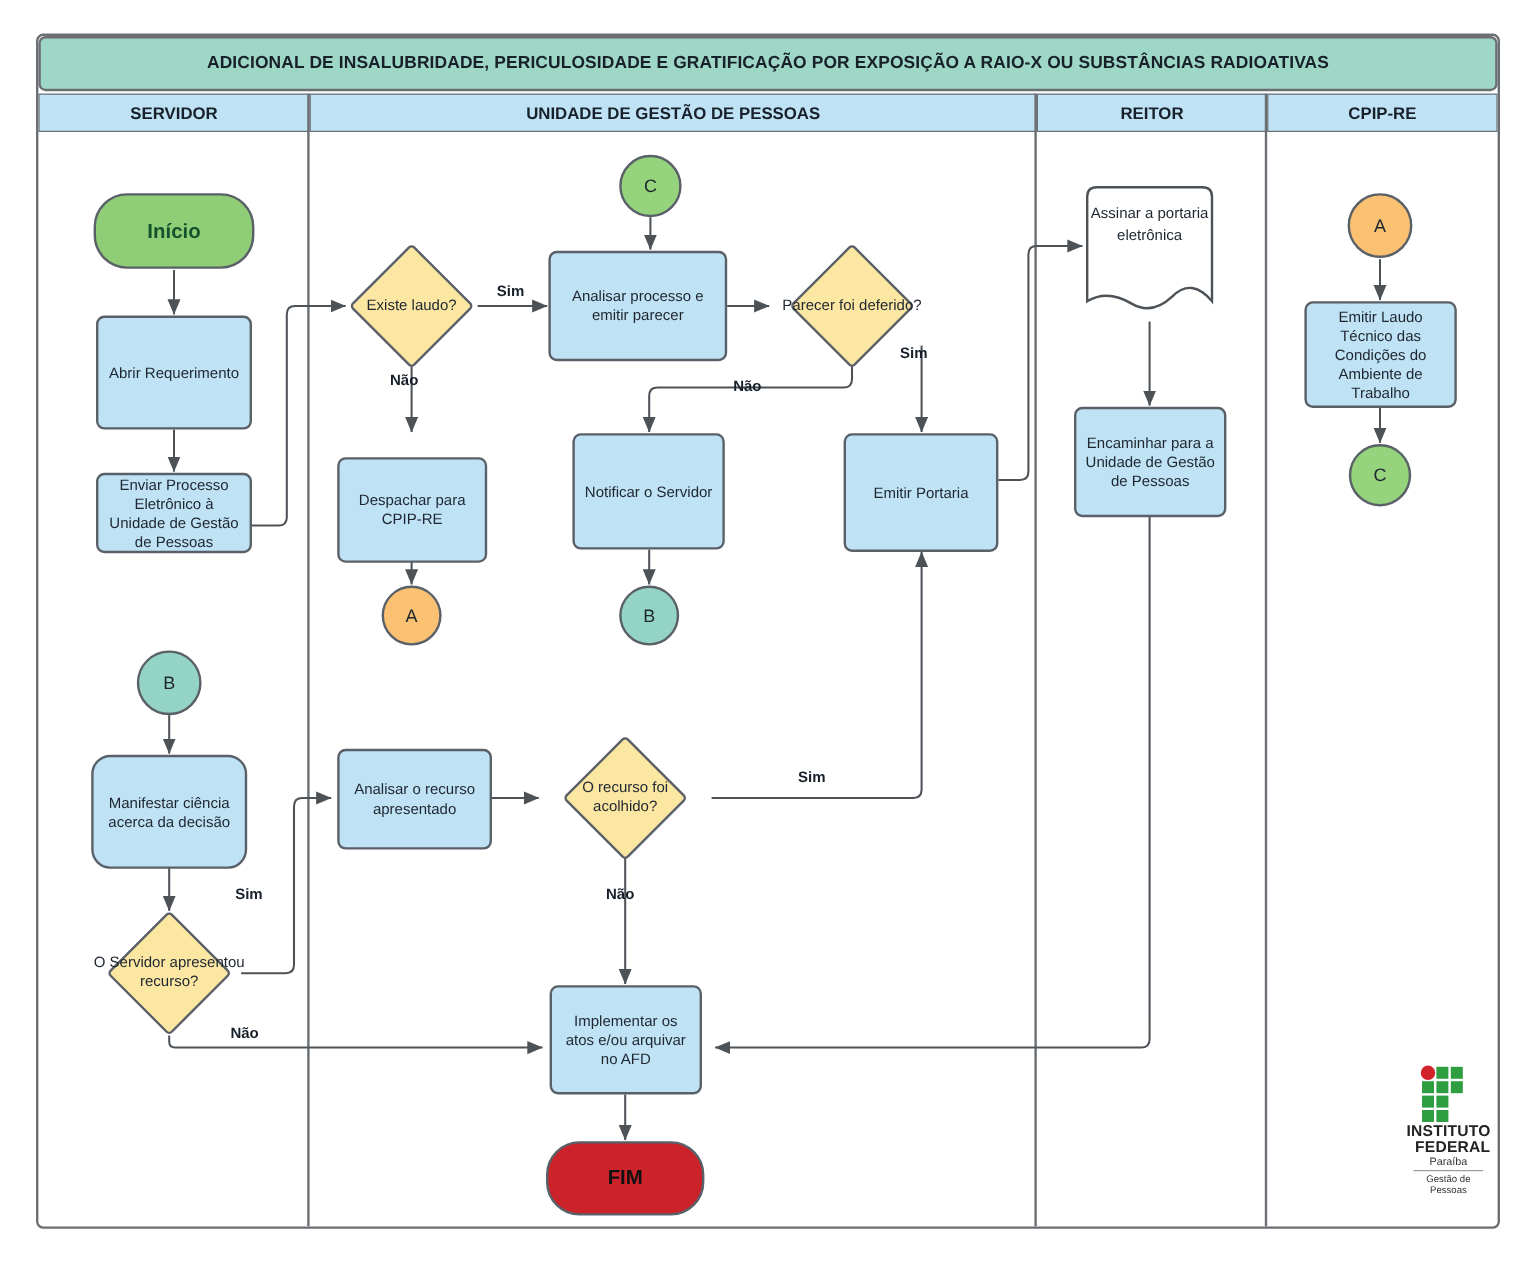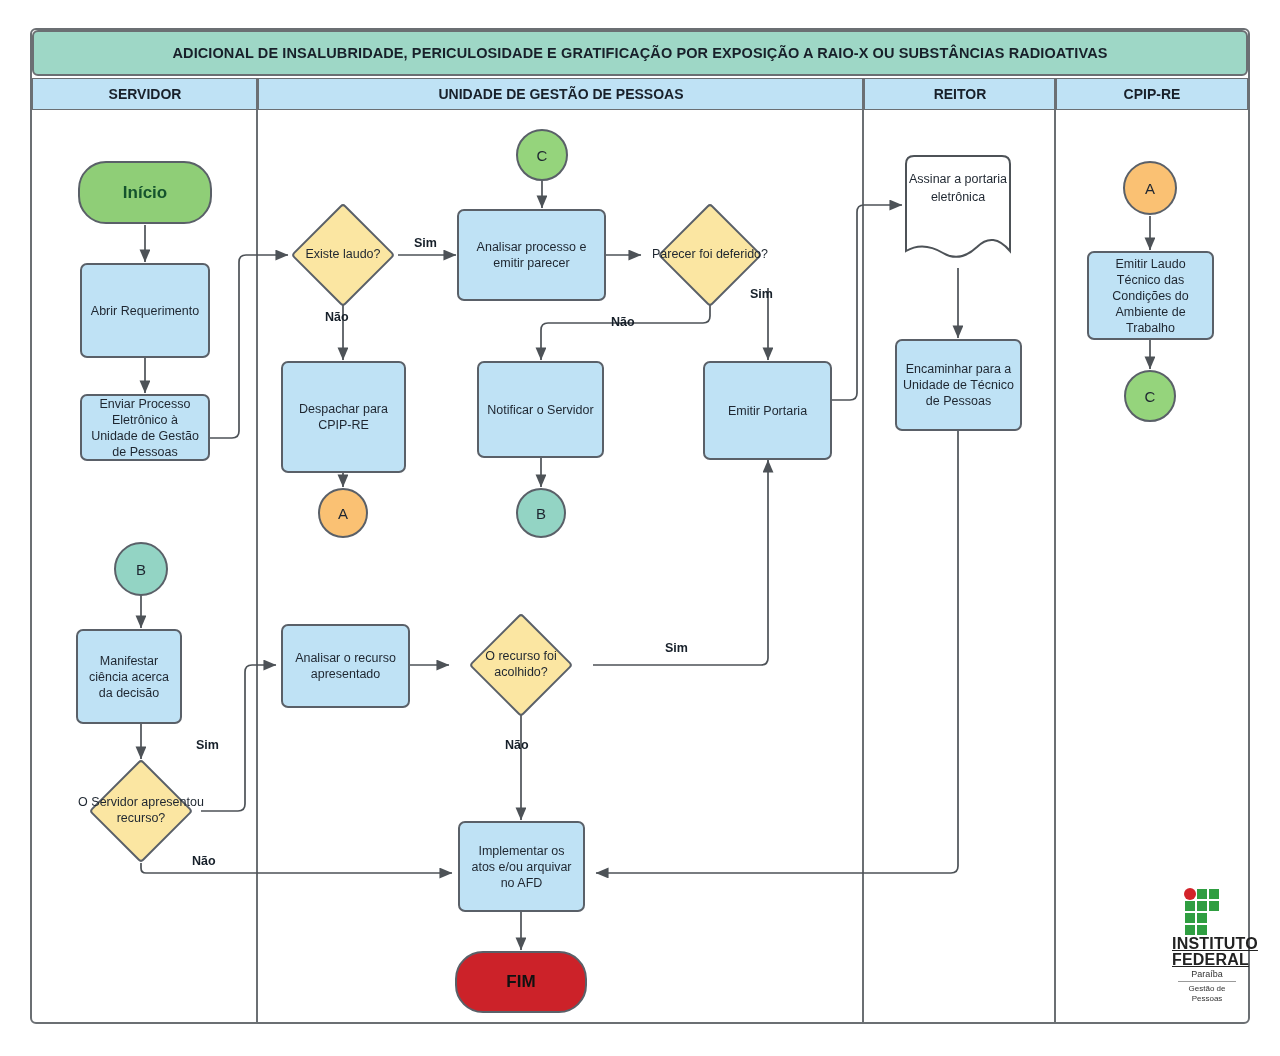--- a/index.html
+++ b/index.html
@@ -42,21 +42,21 @@
   .elabel{position:absolute;font-size:12.5px;font-weight:bold;color:#17202a;white-space:nowrap;}
 
   
   svg.wires{position:absolute;left:0;top:0;width:1280px;height:1056px;pointer-events:none;}
 
   
   .logo{position:absolute;left:1172px;top:888px;width:70px;height:118px;}
   .logo .mark{position:relative;width:46px;height:48px;margin:0 auto;}
   .logo .sq{position:absolute;width:10px;height:10px;background:#2f9e41;}
   .logo .dot{position:absolute;width:12px;height:12px;background:#d3232a;border-radius:50%;}
-  .logo .l1{font-size:16px;font-weight:bold;color:#222;text-align:right;line-height:1.02;letter-spacing:.2px;text-decoration:underline;}
+  .logo .l1{font-size:13px;font-weight:bold;color:#222;text-align:right;line-height:1.02;letter-spacing:.2px;}
   .logo .l2{font-size:9px;color:#333;text-align:center;line-height:1.15;}
   .logo .rule{height:1px;background:#9a9a9a;margin:2px 6px;}
   .logo .l3{font-size:8px;color:#333;text-align:center;line-height:1.2;}
 </style>
 </head>
 <body>
 
 <div id="stage">
 
   <div class="frame"></div>
@@ -147,21 +147,21 @@
   </div>
 
   <div class="node proc" style="left:80px;top:394px;width:130px;height:67px;">
     <span>Enviar Processo Eletrônico à Unidade de Gestão de Pessoas</span>
   </div>
 
   <div class="node conn teal" style="left:114px;top:542px;width:54px;height:54px;">
     <span>B</span>
   </div>
 
-  <div class="node proc" style="left:76px;top:629px;width:106px;height:95px;">
+  <div class="node proc" style="left:76px;top:629px;width:130px;height:95px;border-radius:16px;">
     <span>Manifestar ciência acerca da decisão</span>
   </div>
 
   <div class="dec" style="left:104px;top:774px;width:74px;height:74px;">
     <div class="dia"></div>
     <div class="txt" style="left:-28px;right:-28px;">
         <span>O Servidor apresentou recurso?</span>
       </div>
   </div>
 
@@ -188,21 +188,21 @@
     <div class="txt" style="left:-24px;right:-24px;">
         <span>Parecer foi deferido?</span>
       </div>
   </div>
 
   <div class="elabel" style="left:414px;top:236px;">Sim</div>
   <div class="elabel" style="left:325px;top:310px;">Não</div>
   <div class="elabel" style="left:750px;top:287px;">Sim</div>
   <div class="elabel" style="left:611px;top:315px;">Não</div>
 
-  <div class="node proc" style="left:281px;top:361px;width:125px;height:112px;">
+  <div class="node proc" style="left:281px;top:381px;width:125px;height:88px;">
     <span>Despachar para CPIP-RE</span>
   </div>
 
   <div class="node proc" style="left:477px;top:361px;width:127px;height:97px;text-align:center;">
     <span>Notificar o Servidor</span>
   </div>
 
   <div class="node proc" style="left:703px;top:361px;width:129px;height:99px;">
     <span>Emitir Portaria</span>
   </div>
@@ -241,21 +241,21 @@
     <svg width="110" height="117" viewBox="0 0 110 117">
       <path d="M3,11 Q3,3 11,3 L99,3 Q107,3 107,11 L107,98
                Q90,78 74,94 Q57,110 40,100 Q20,88 3,98 Z" fill="#ffffff" stroke="#4d5257" stroke-width="2"></path>
     </svg>
     <div class="txt">
       <span>Assinar a portaria eletrônica</span>
     </div>
   </div>
 
   <div class="node proc" style="left:895px;top:339px;width:127px;height:92px;">
-    <span>Encaminhar para a Unidade de Técnico de Pessoas</span>
+    <span>Encaminhar para a Unidade de Gestão de Pessoas</span>
   </div>
 
   <div class="node conn orange" style="left:1123px;top:161px;width:54px;height:54px;">
     <span>A</span>
   </div>
 
   <div class="node proc" style="left:1087px;top:251px;width:127px;height:89px;">
     <span>Emitir Laudo Técnico das Condições do Ambiente de Trabalho</span>
   </div>
 

